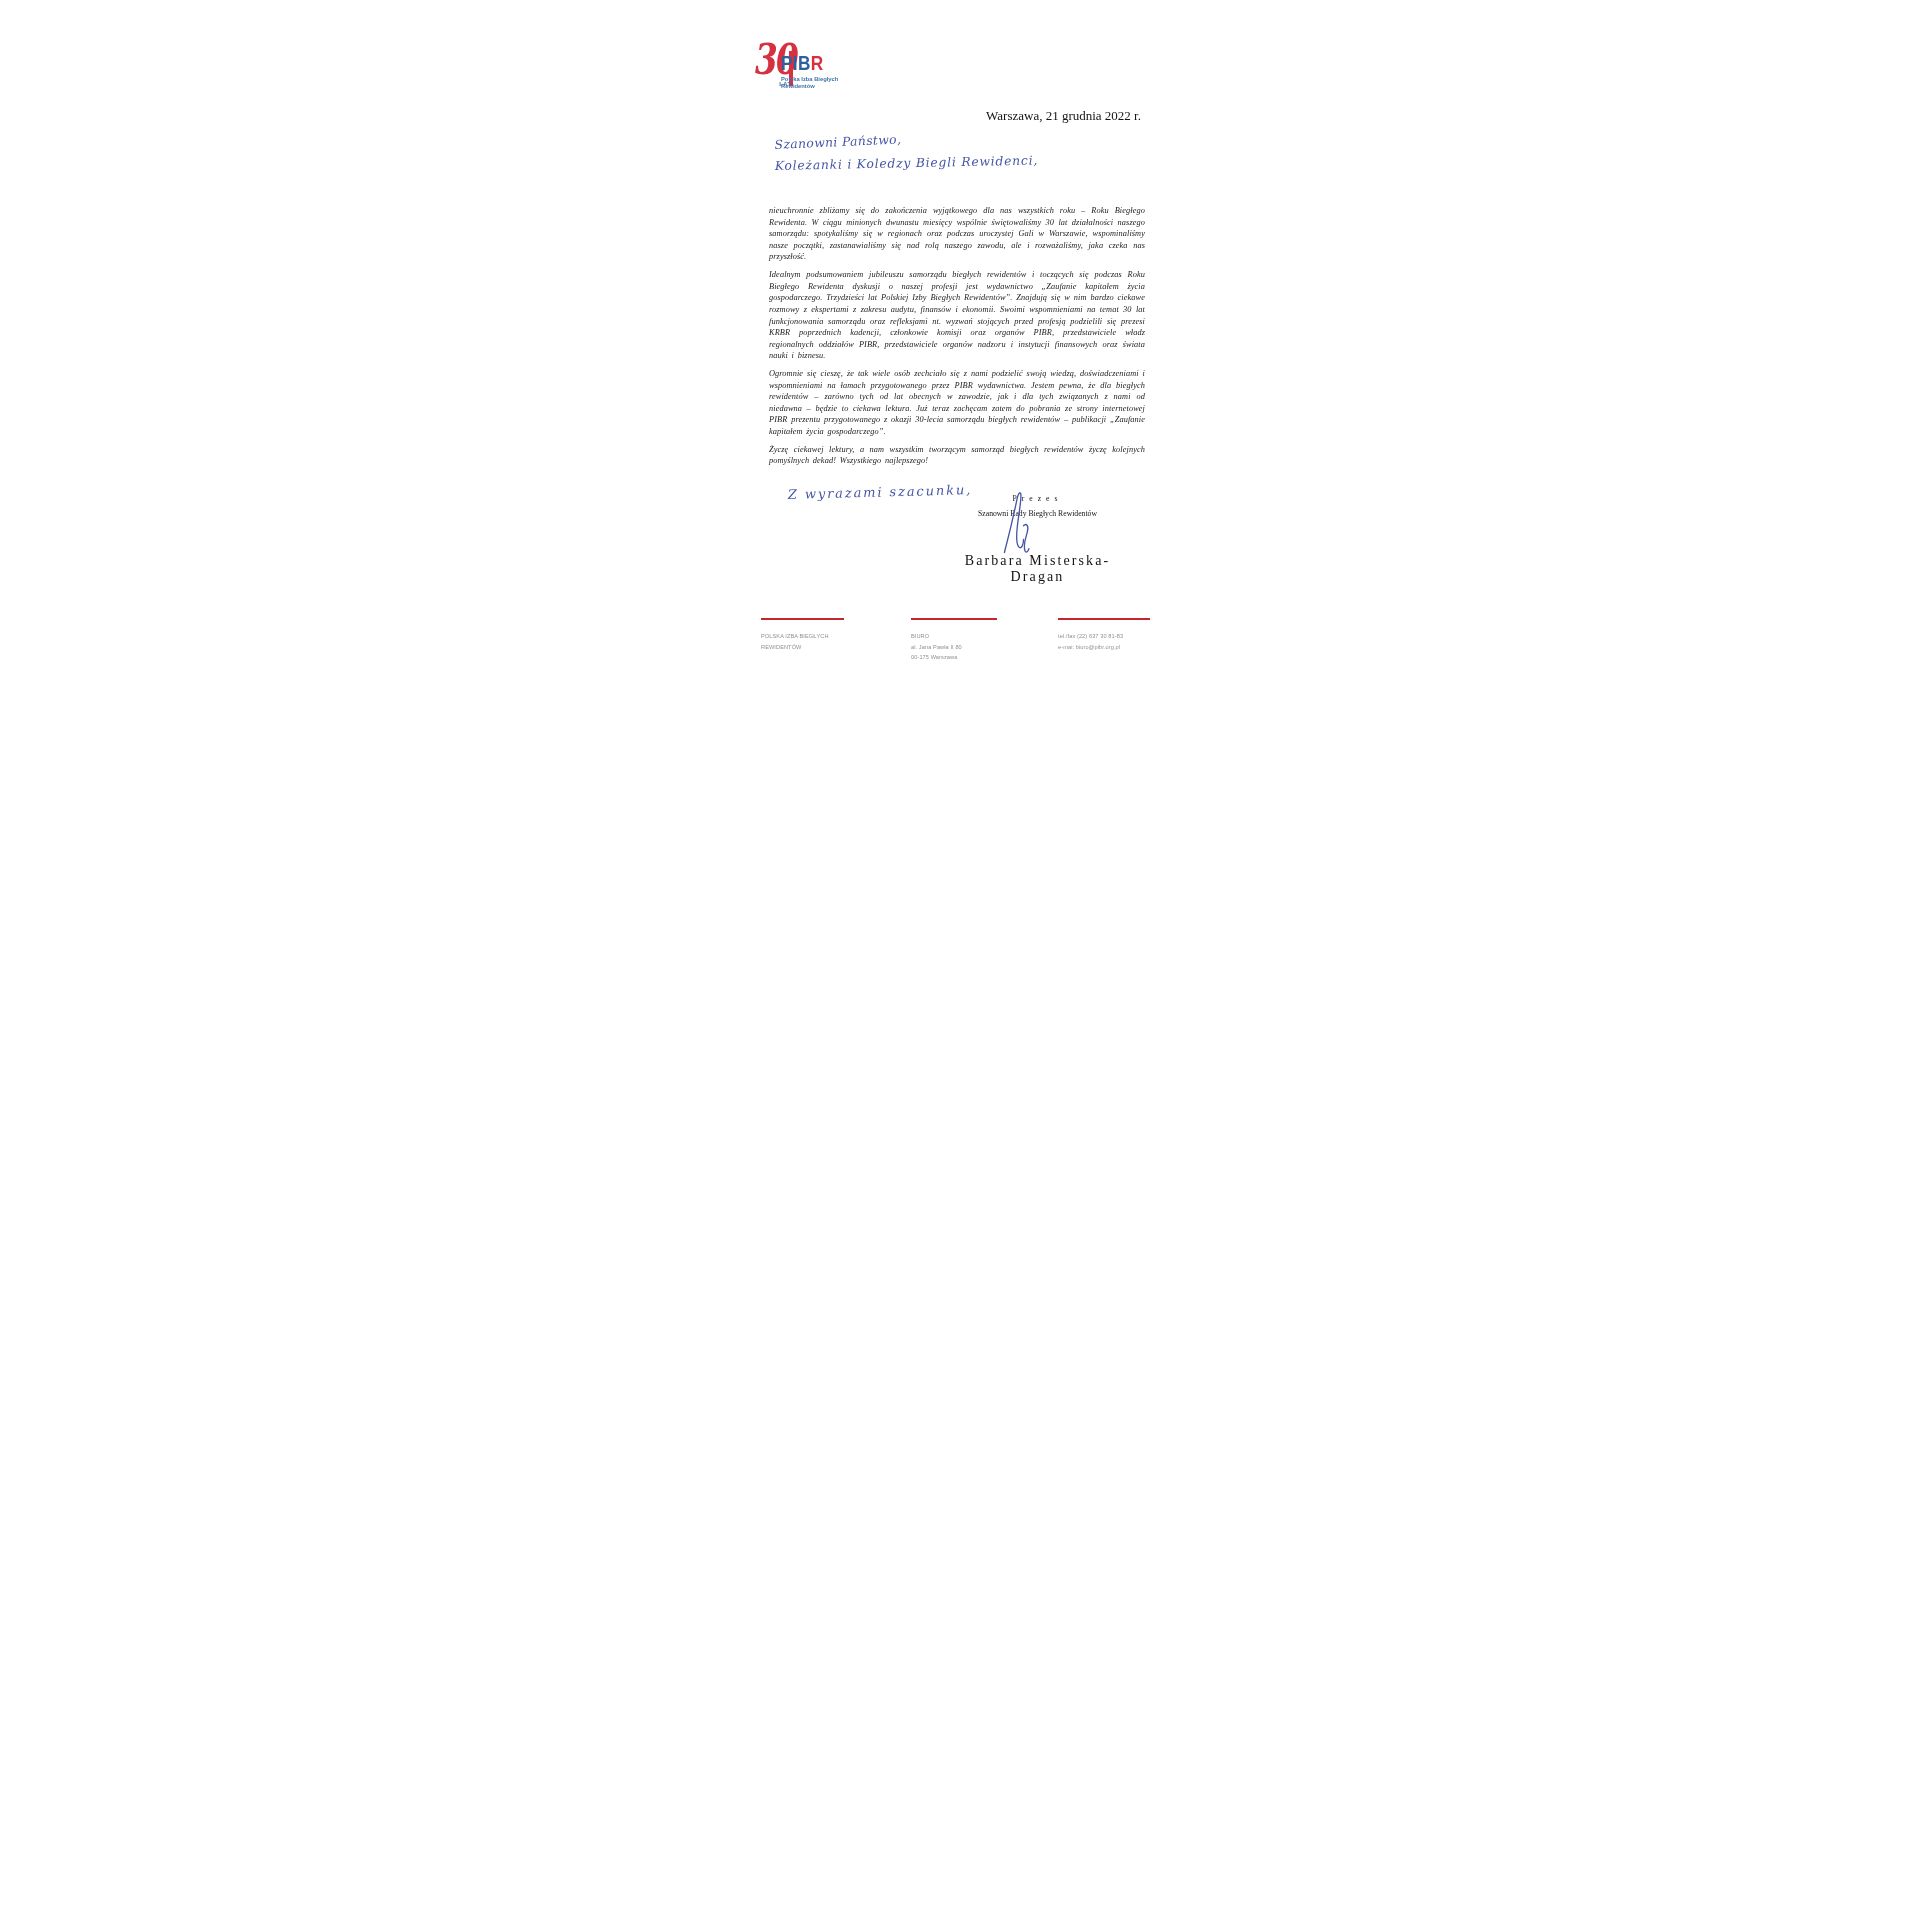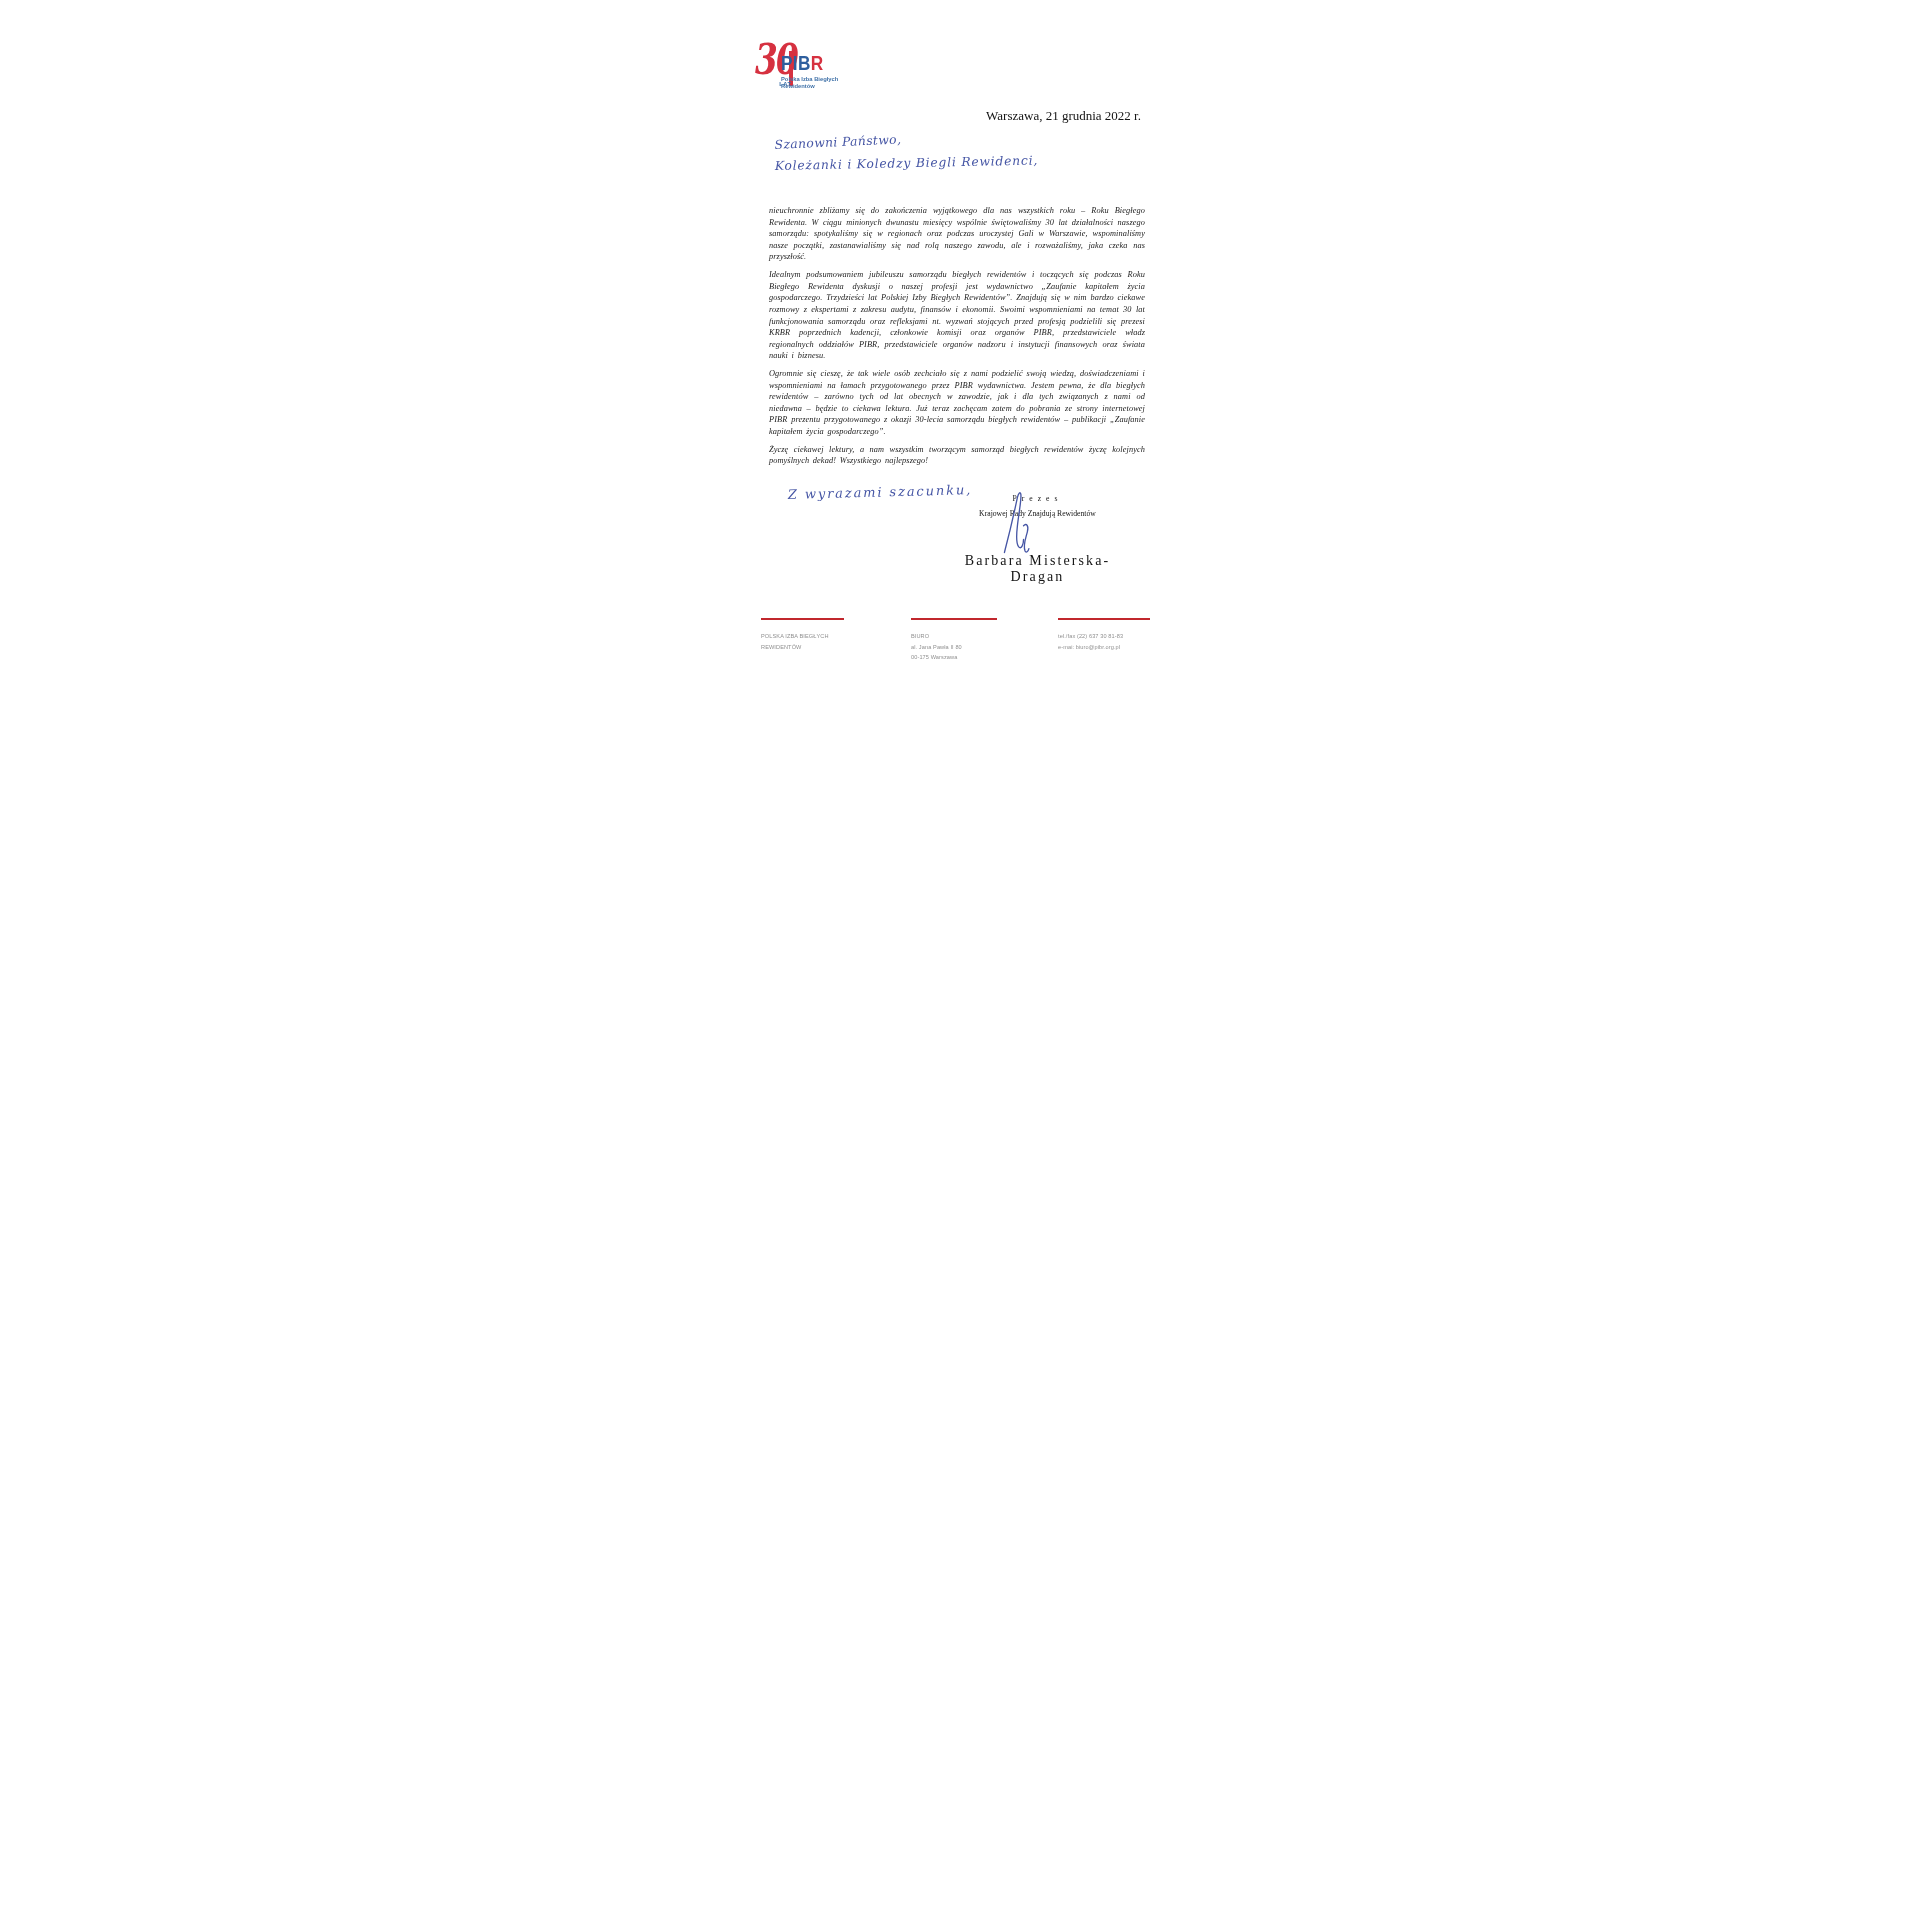--- a/index.html
+++ b/index.html
@@ -110,21 +110,21 @@
     <p>nieuchronnie zbliżamy się do zakończenia wyjątkowego dla nas wszystkich roku – Roku Biegłego Rewidenta. W ciągu minionych dwunastu miesięcy wspólnie świętowaliśmy 30 lat działalności naszego samorządu: spotykaliśmy się w regionach oraz podczas uroczystej Gali w Warszawie, wspominaliśmy nasze początki, zastanawialiśmy się nad rolą naszego zawodu, ale i rozważaliśmy, jaka czeka nas przyszłość.</p>
     <p>Idealnym podsumowaniem jubileuszu samorządu biegłych rewidentów i toczących się podczas Roku Biegłego Rewidenta dyskusji o naszej profesji jest wydawnictwo „Zaufanie kapitałem życia gospodarczego. Trzydzieści lat Polskiej Izby Biegłych Rewidentów”. Znajdują się w nim bardzo ciekawe rozmowy z ekspertami z zakresu audytu, finansów i ekonomii. Swoimi wspomnieniami na temat 30 lat funkcjonowania samorządu oraz refleksjami nt. wyzwań stojących przed profesją podzielili się prezesi KRBR poprzednich kadencji, członkowie komisji oraz organów PIBR, przedstawiciele władz regionalnych oddziałów PIBR, przedstawiciele organów nadzoru i instytucji finansowych oraz świata nauki i biznesu.</p>
     <p>Ogromnie się cieszę, że tak wiele osób zechciało się z nami podzielić swoją wiedzą, doświadczeniami i wspomnieniami na łamach przygotowanego przez PIBR wydawnictwa. Jestem pewna, że dla biegłych rewidentów – zarówno tych od lat obecnych w zawodzie, jak i dla tych związanych z nami od niedawna – będzie to ciekawa lektura. Już teraz zachęcam zatem do pobrania ze strony internetowej PIBR prezentu przygotowanego z okazji 30-lecia samorządu biegłych rewidentów – publikacji „Zaufanie kapitałem życia gospodarczego”.</p>
     <p>Życzę ciekawej lektury, a nam wszystkim tworzącym samorząd biegłych rewidentów życzę kolejnych pomyślnych dekad! Wszystkiego najlepszego!</p>
   </div>
 
   <div class="hand closing-hand">Z wyrazami szacunku,</div>
 
   <div class="sig-block">
     <div class="sig-title1">Prezes</div>
-    <div class="sig-title2">Krajowej Rady Znajdują Rewidentów</div>
+    <div class="sig-title2">Szanowni Rady Biegłych Rewidentów</div>
     <svg class="sig-ink" width="35" height="65" viewBox="0 0 90 170">
       <path d="M16 166 C26 128 40 70 50 22 C53 10 58 6 59 14 C61 26 54 60 50 96 C47 122 48 146 54 152 C60 158 66 146 66 132" fill="none" stroke="#4656a5" stroke-width="3.5" stroke-linecap="round"></path>
       <path d="M66 96 C74 88 80 96 76 112 C72 128 64 148 70 162 C73 168 78 164 80 156" fill="none" stroke="#4656a5" stroke-width="3.5" stroke-linecap="round"></path>
     </svg>
     <div class="sig-name">Barbara Misterska-Dragan</div>
   </div>
 
   <div class="footer-col fc1">
     <div class="rule"></div>
     <div>POLSKA IZBA BIEGŁYCH</div>

